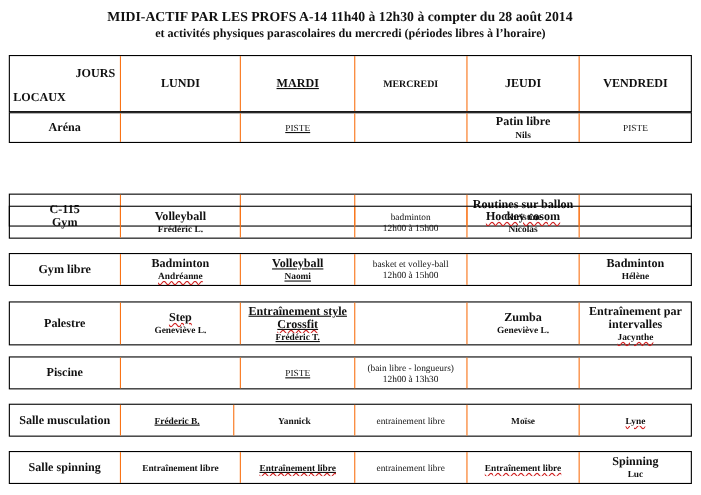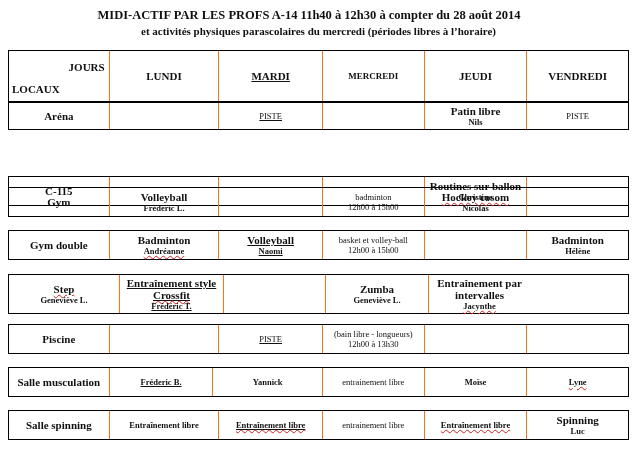--- a/index.html
+++ b/index.html
@@ -117,21 +117,21 @@
   </div>
   <div class="cell c4">
     <span class="act-b squig">Hockey cosom</span>
     <span class="who">Nicolas</span>
   </div>
   <div class="cell c5"></div>
 </div>
 
 <div class="row" style="top:230px;height:30px;">
   <div class="cell c0">
-      <span class="room">Gym double</span>
+      <span class="room">Gym libre</span>
     </div>
   <div class="cell c1">
     <span class="act-b">Badminton</span>
     <span class="who squig">Andréanne</span>
   </div>
   <div class="cell c2">
     <span class="act-b">Volleyball</span>
     <span class="who">Naomi</span>
   </div>
   <div class="cell c3">
@@ -139,20 +139,23 @@
     <span class="plain">12h00 à 15h00</span>
   </div>
   <div class="cell c4"></div>
   <div class="cell c5">
     <span class="act-b">Badminton</span>
     <span class="who">Hélène</span>
   </div>
 </div>
 
 <div class="row" style="top:274px;height:40px;">
+  <div class="cell c0">
+      <span class="room">Palestre</span>
+    </div>
   <div class="cell c1">
     <span class="act-b squig">Step</span>
     <span class="who">Geneviève L.</span>
   </div>
   <div class="cell c2">
     <span class="act-b">Entraînement style</span>
     <span class="act-b squig">Crossfit</span>
     <span class="who">Frédéric T.</span>
   </div>
   <div class="cell c3"></div>

